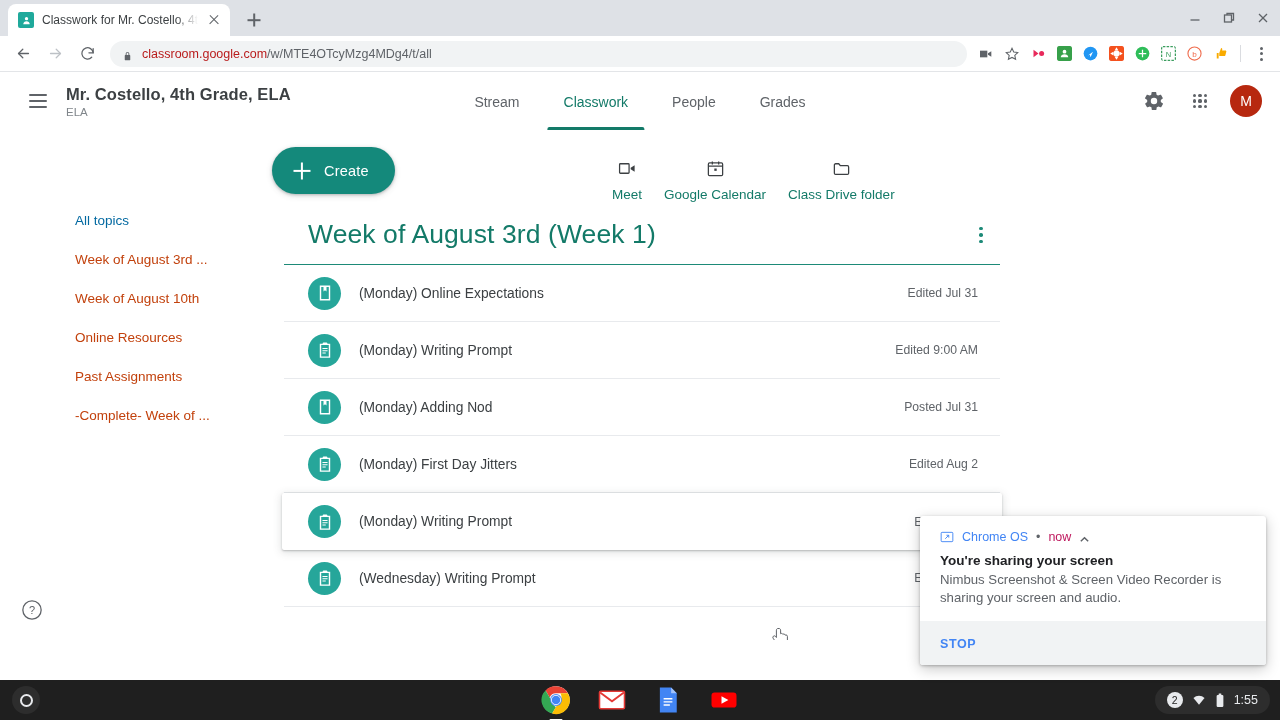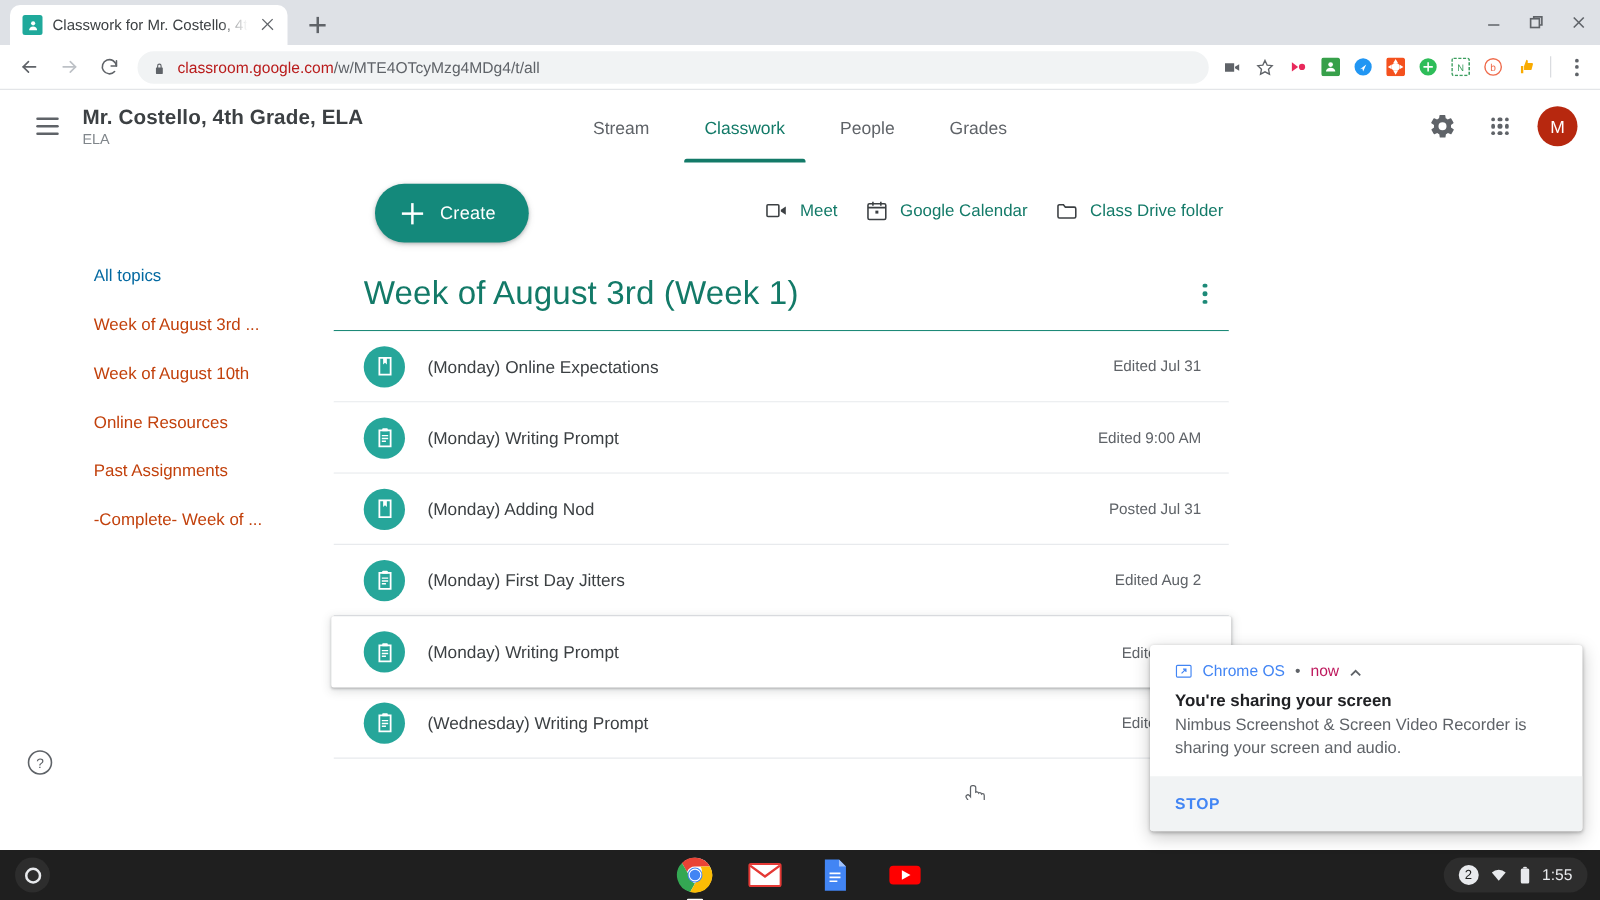--- a/index.html
+++ b/index.html
@@ -108,48 +108,48 @@
   .grid-ico { display: grid; grid-template-columns: repeat(3, 3.2px); gap: 2.6px; }
   .grid-ico i { width: 3.2px; height: 3.2px; background: #5f6368; border-radius: 50%; display:block; }
   .avatar {
     width: 32px; height: 32px; border-radius: 50%; background: #b7280f;
     color: #fff; font-size: 14px; display:flex; align-items:center; justify-content:center;
   }
 
   .body-wrap { position: relative; height: calc(100% - 57px); }
 
   
-  .actions { position: absolute; left: 300px; top: 18px; display: flex; align-items: center; }
+  .actions { position: absolute; left: 272px; top: 18px; display: flex; align-items: center; }
   .create-btn {
     height: 47px; min-width: 122px; border-radius: 24px; background: #14897b;
     color: #fff; display: flex; align-items: center; gap: 13px; padding: 0 26px 0 20px;
     font-size: 14.5px; letter-spacing: .2px;
     box-shadow: 0 1px 3px rgba(60,64,67,.3), 0 2px 6px rgba(60,64,67,.15);
   }
   .plus { width: 19px; height: 19px; position: relative; flex: none; }
   .plus::before, .plus::after { content:""; position:absolute; background:#fff; left:50%; top:50%; }
   .plus::before { width: 17px; height: 2.2px; transform: translate(-50%,-50%); }
   .plus::after  { width: 2.2px; height: 17px; transform: translate(-50%,-50%); }
 
   .quicklinks { position: absolute; left: 612px; top: 30px; display: flex; align-items: center; gap: 22px; }
-  .qlink { display: flex; align-items: center; gap: 9px; font-size: 13.5px; color: #137a68; }
+  .qlink { display: flex; align-items: center; gap: 9px; font-size: 13.5px; color: #137a68; flex-direction: column; }
   .qlink svg { width: 19px; height: 19px; fill: none; stroke: #3c4043; stroke-width: 1.6; }
   .qlink .solid { fill: #3c4043; stroke: none; }
 
   
   .sidebar { position: absolute; left: 0; top: 72px; width: 262px; padding-left: 75px; }
   .side-item { font-size: 13.5px; color: #c2410c; padding: 12px 0; white-space: nowrap; }
   .side-item.active { color: #0369a1; }
 
   .help-btn { position: absolute; left: 21px; bottom: 18px; width: 22px; height: 22px; }
   .help-btn svg { width: 22px; height: 22px; fill: none; stroke: #5f6368; stroke-width: 1.4; }
   .help-btn text { fill: #5f6368; stroke: none; }
 
   
-  .main { position: absolute; left: 267px; top: 72px; width: 716px; }
+  .main { position: absolute; left: 284px; top: 72px; width: 716px; }
   .topic-head { display: flex; align-items: flex-end; justify-content: space-between;
                 padding: 18px 0 14px 24px; border-bottom: 1px solid #1d8a78; }
   .topic-title { font-size: 26.5px; color: #137a68; font-weight: 400; letter-spacing: .1px; }
   .topic-menu { width: 30px; height: 30px; display:flex; flex-direction:column;
                 align-items:center; justify-content:center; gap: 3px; margin-right: 4px; }
   .topic-menu i { width: 3.6px; height: 3.6px; background: #1d8a78; border-radius: 50%; display:block; }
 
   .row {
     height: 57px; display: flex; align-items: center; gap: 18px;
     padding: 0 22px 0 24px; border-bottom: 1px solid #e8eaed; background: #fff;

